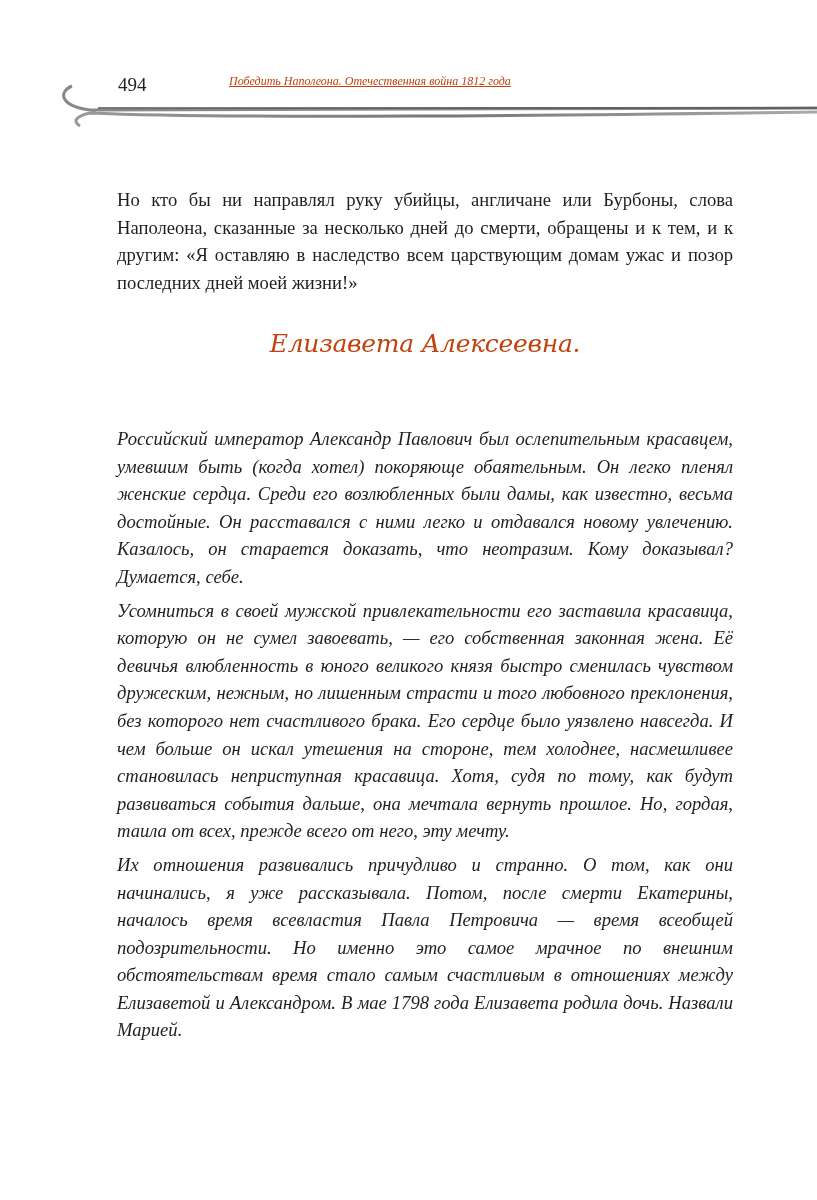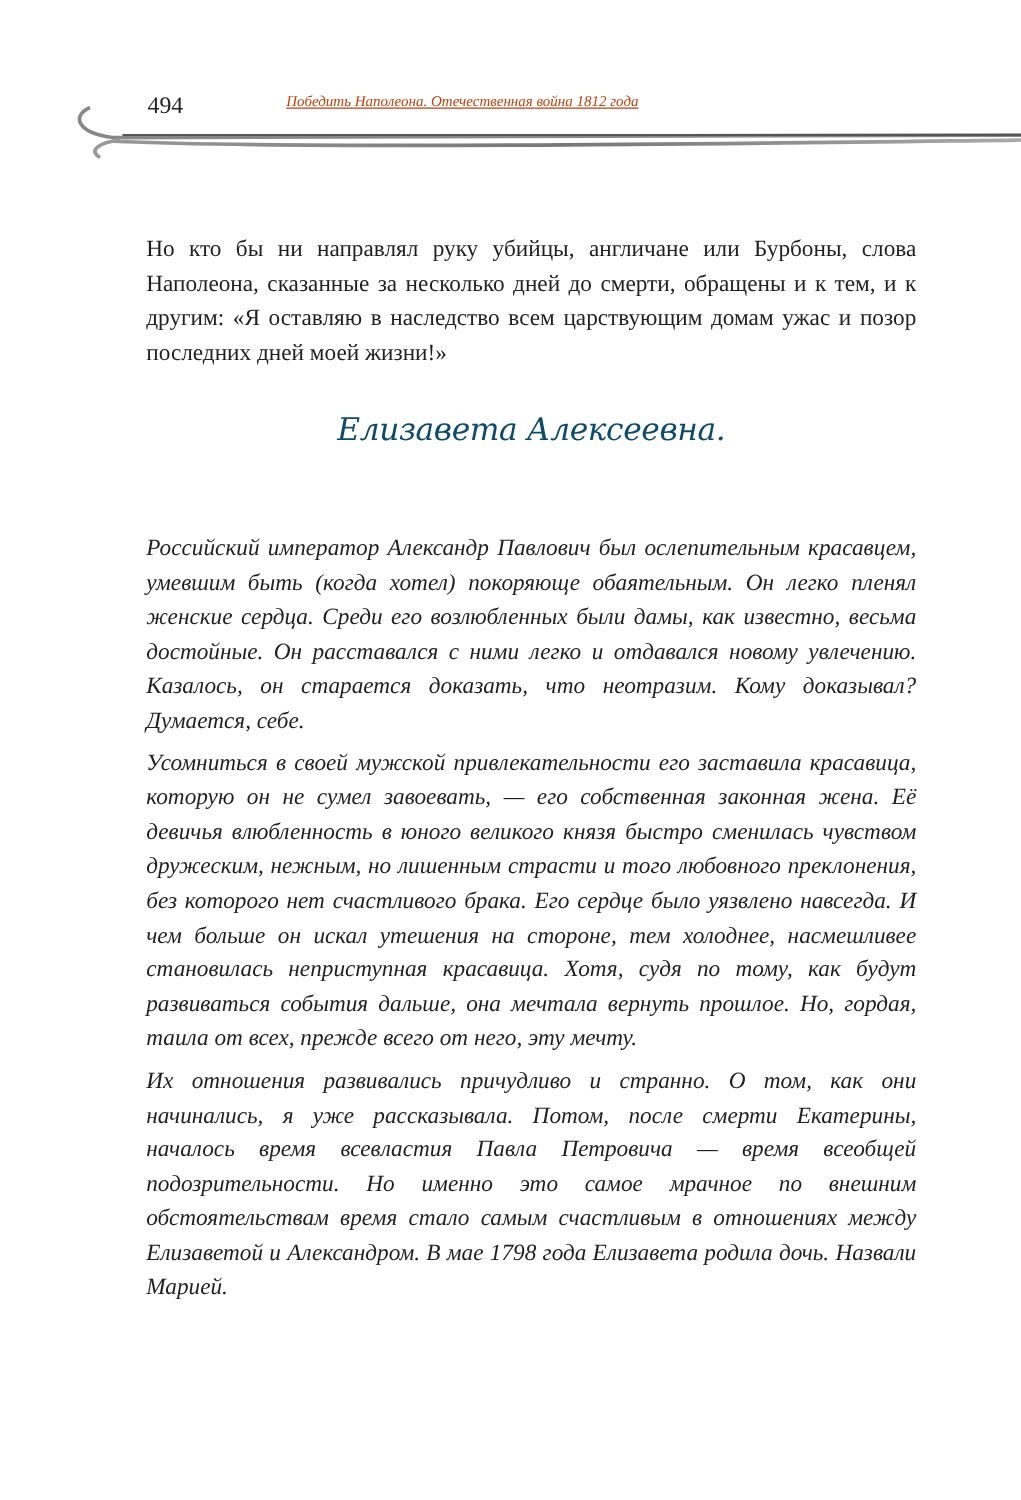--- a/index.html
+++ b/index.html
@@ -6,21 +6,21 @@
     body { width: 817px; height: 1200px; position: relative; overflow: hidden;
            font-family: "Liberation Serif", "DejaVu Serif", serif; color: #1f1f1f; }
     .header { position: absolute; left: 0; top: 0; width: 702px; height: 130px; }
     .page-num { position: absolute; left: 118px; top: 74px; font-size: 19px; color: #222; }
     .running-title { position: absolute; left: 229px; top: 74px; font-size: 12px; font-style: italic; color: #c2410c; white-space: nowrap; text-decoration: underline; }
     .flourish { position: absolute; left: 50px; top: 80px; width: 767px; height: 50px; }
     .body { position: absolute; left: 117px; width: 616px; font-size: 18.6px; line-height: 27.6px; text-align: justify; }
     .body p { margin: 0 0 6px 0; text-align-last: left; }
     .p1 { top: 145px; margin-top: 41px; }
     .heading { position: absolute; left: 117px; width: 616px; top: 325px; text-align: center;
-               font-family: "DejaVu Serif", serif; font-size: 25px; line-height: 38px; color: #0c4a6e; font-style: italic; letter-spacing: -0.3px; }
+               font-family: "DejaVu Serif", serif; font-size: 25px; line-height: 38px; color: #c2410c; font-style: italic; letter-spacing: -0.3px; }
     .p2 { top: 425px; font-style: italic; }
   </style>
 </head>
 <body>
 
 <div class="header">
   <span class="page-num">494</span>
   <span class="running-title">Победить Наполеона. Отечественная война 1812 года</span>
   <svg class="flourish" viewBox="0 0 767 50">
     <defs>

